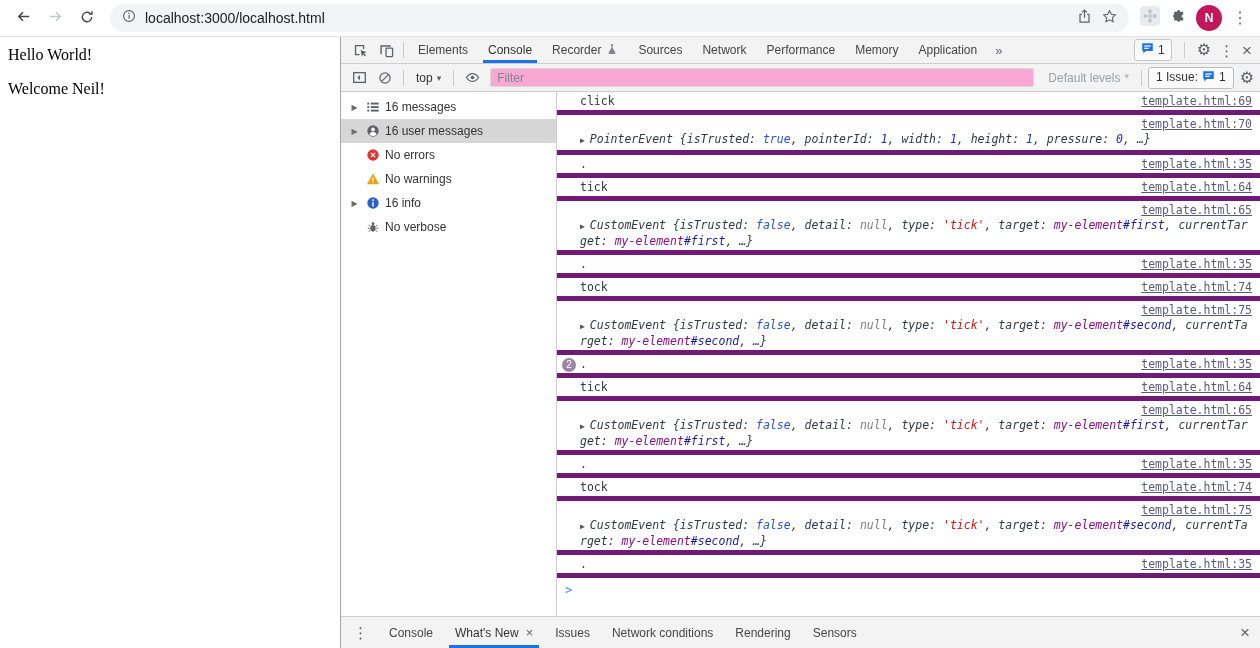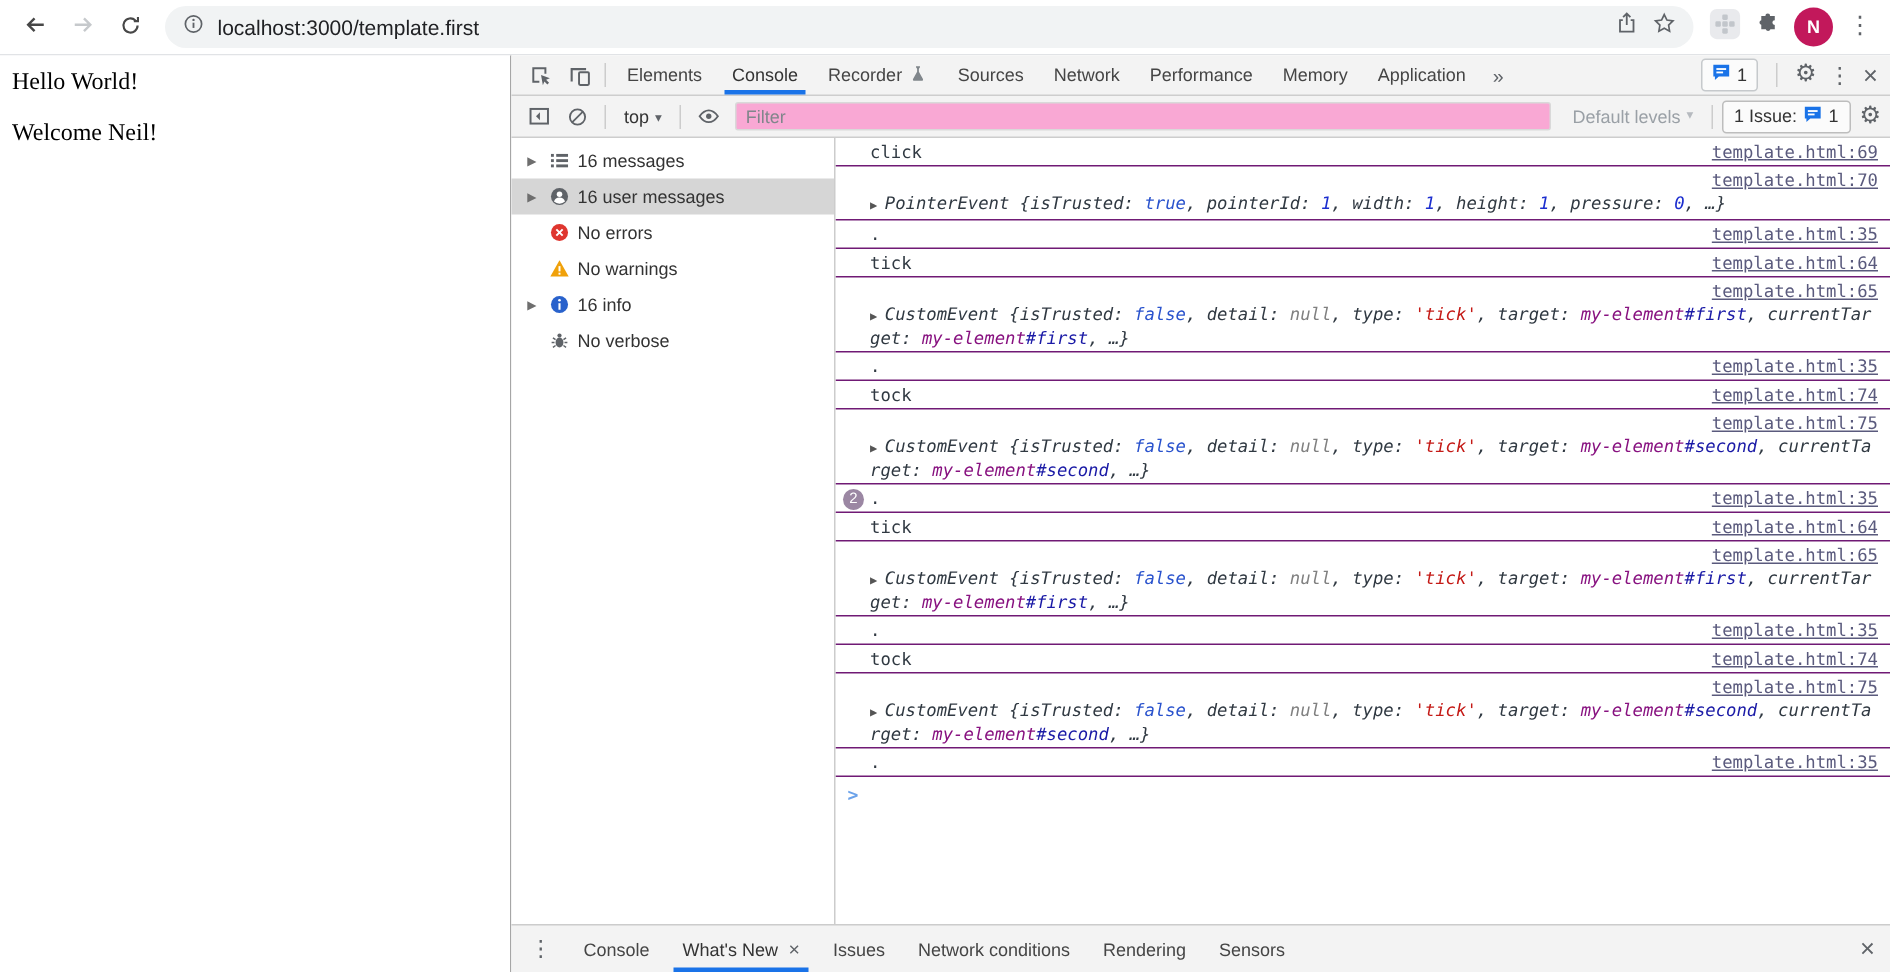--- a/index.html
+++ b/index.html
@@ -67,21 +67,21 @@
   .console-sidebar { width:216px; flex:0 0 216px; border-right:1px solid #ccc; background:#fff; padding-top:3px; }
   .sb-item { height:24px; display:flex; align-items:center; gap:5px; padding-left:8px;
              font-size:12px; color:#333; cursor:pointer; white-space:nowrap; }
   .sb-item.selected { background:#d6d6d6; }
   .sb-arrow { width:11px; font-size:8px; color:#6e6e6e; text-align:center; flex:0 0 11px; }
   .sb-arrow.hidden { visibility:hidden; }
   .sb-icon { width:15px; height:15px; display:flex; align-items:center; justify-content:center; flex:0 0 15px; }
 
   .console-messages { flex:1; min-width:0; display:flex; flex-direction:column; overflow:hidden;
                       font-family:"DejaVu Sans Mono", monospace; font-size:11.5px; color:#303942; }
-  .msg-row { position:relative; padding:2px 8px 2px 23px; border-bottom:1px solid #701a75; line-height:14px; }
+  .msg-row { position:relative; padding:2px 8px 2px 23px; border-bottom:5px solid #701a75; line-height:14px; }
   .msg-row.simple { display:flex; align-items:baseline; }
   .msg-row.simple .txt { flex:1; white-space:pre-wrap; }
   .src-link { color:#5a5a7d; text-decoration:underline; white-space:nowrap; margin-left:12px; cursor:pointer; }
   .msg-row .linkline { text-align:right; line-height:15px; }
   .msg-row .obj { word-break:break-all; font-style:italic; line-height:14px; }
   .tri { font-style:normal; font-size:8px; color:#555; margin-right:5px; cursor:pointer; }
   .rep-badge { position:absolute; left:5px; top:3px; width:14px; height:14px; border-radius:50%;
                background:#9b87a3; color:#fff; font-family:"Liberation Sans",sans-serif;
                font-size:10px; line-height:14px; text-align:center; font-style:normal; }
   .c-preview { color:#303942; }
@@ -126,21 +126,21 @@
             <path d="M14.3 9A5.3 5.3 0 1 1 12.6 5.1"></path>
             <path d="M14.6 2.6v3.1h-3.1"></path>
           </svg></span>
       </button>
     <div class="omnibox">
       <span><svg viewBox="0 0 16 16" width="14" height="14">
             <circle cx="8" cy="8" r="6.2" fill="none" stroke="#5f6368" stroke-width="1.3"></circle>
             <rect x="7.3" y="7" width="1.4" height="4" fill="#5f6368"></rect>
             <circle cx="8" cy="4.9" r=".9" fill="#5f6368"></circle>
           </svg></span>
-      <span class="url">localhost:3000/template.first</span>
+      <span class="url">localhost:3000/localhost.html</span>
       <span class="omni-right">
         <span><svg viewBox="0 0 16 16" width="15" height="15" fill="none" stroke="#5f6368" stroke-width="1.3">
               <path d="M5.2 5.8H3.2v8.2h9.6V5.8h-2"></path>
               <path d="M8 1.2v8M5.4 3.6L8 1.1l2.6 2.5"></path>
             </svg></span>
         <span><svg viewBox="0 0 16 16" width="15" height="15" fill="none" stroke="#5f6368" stroke-width="1.2">
               <path d="M8 1.8l1.9 3.9 4.3.6-3.1 3 .7 4.3L8 11.6l-3.8 2 .7-4.3-3.1-3 4.3-.6z"></path>
             </svg></span>
       </span>
     </div>

